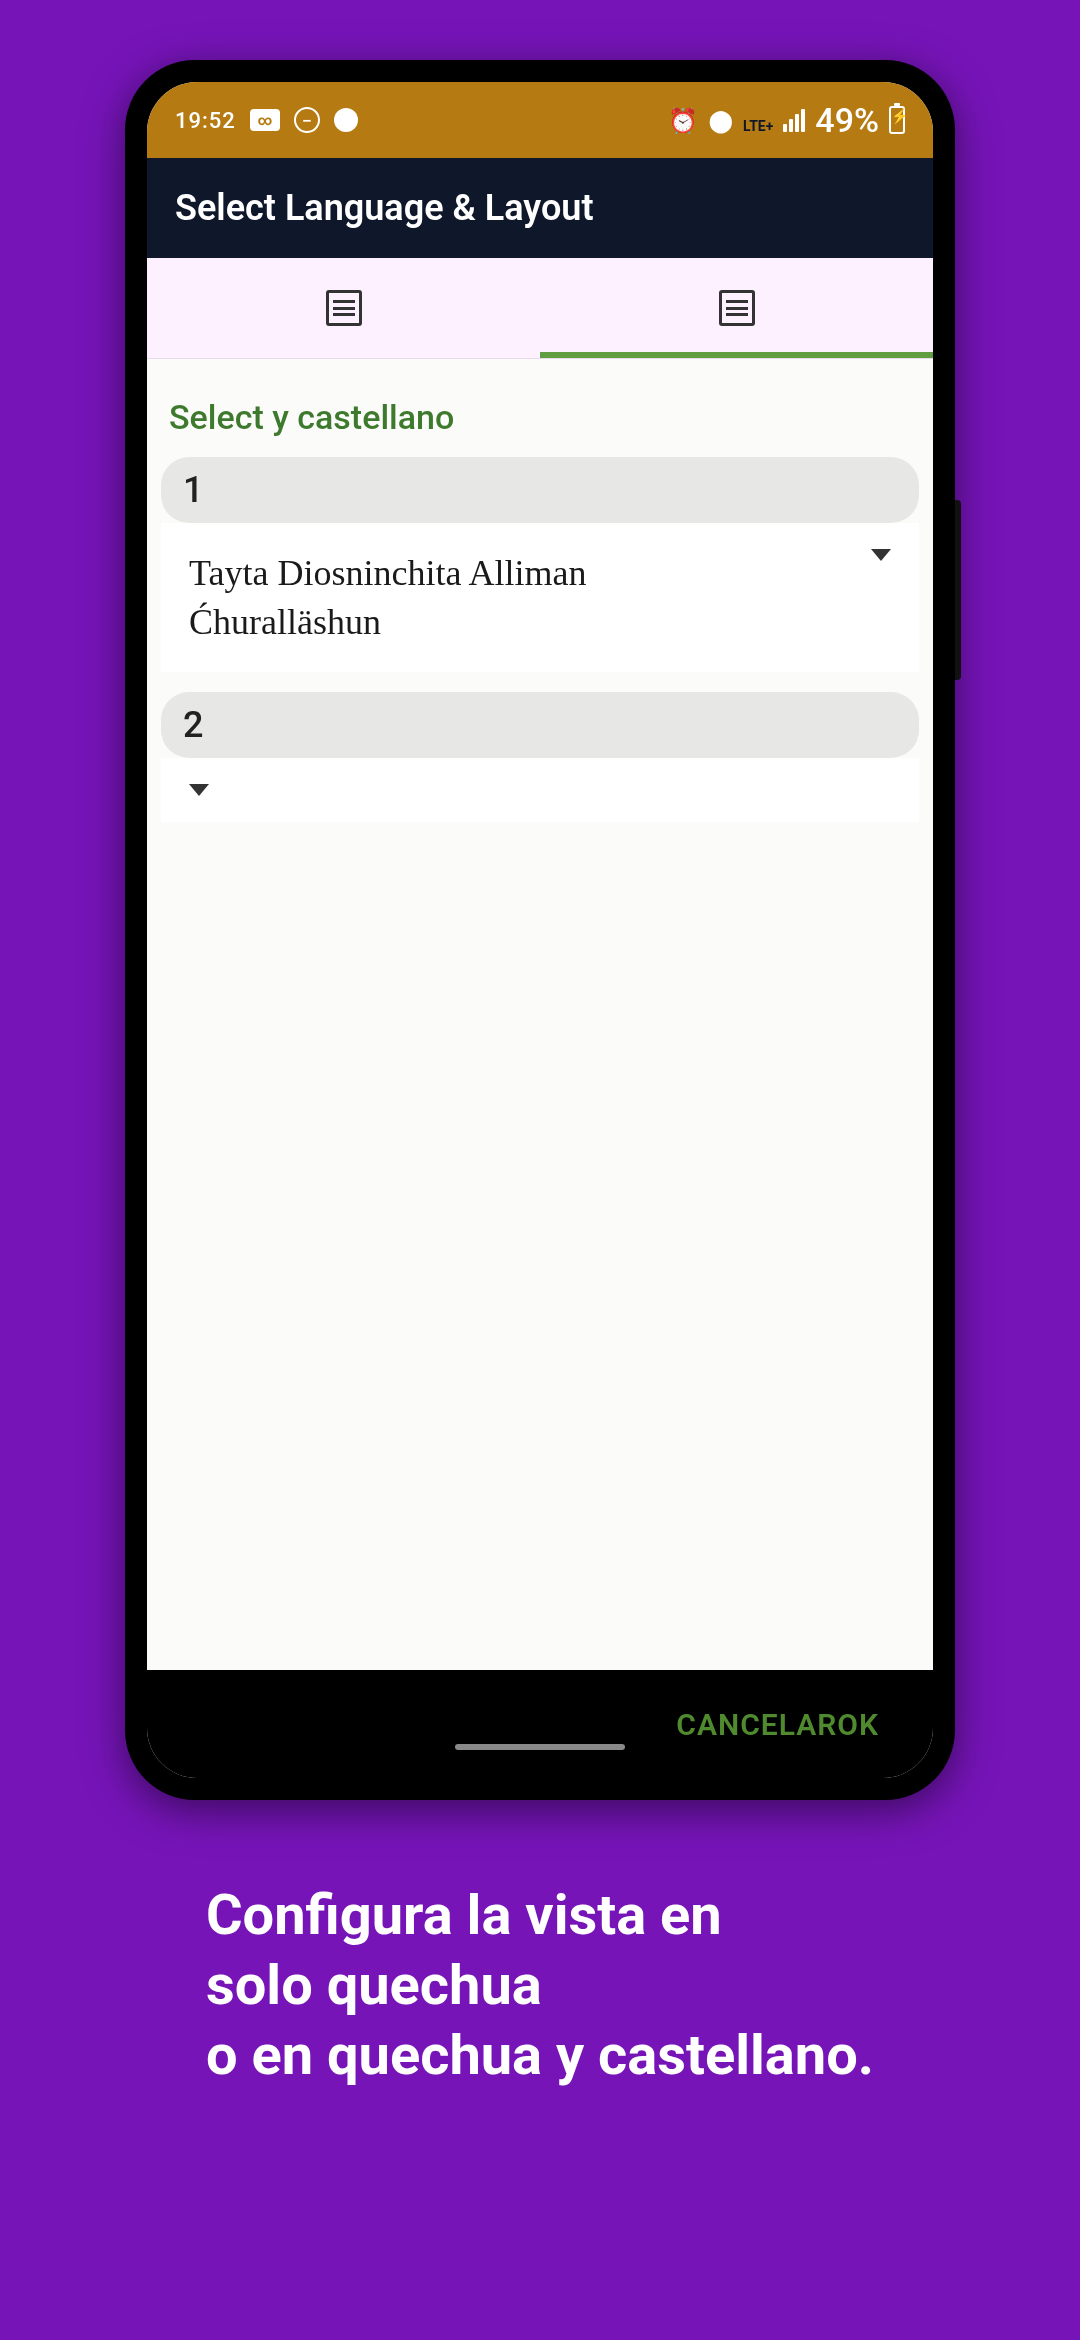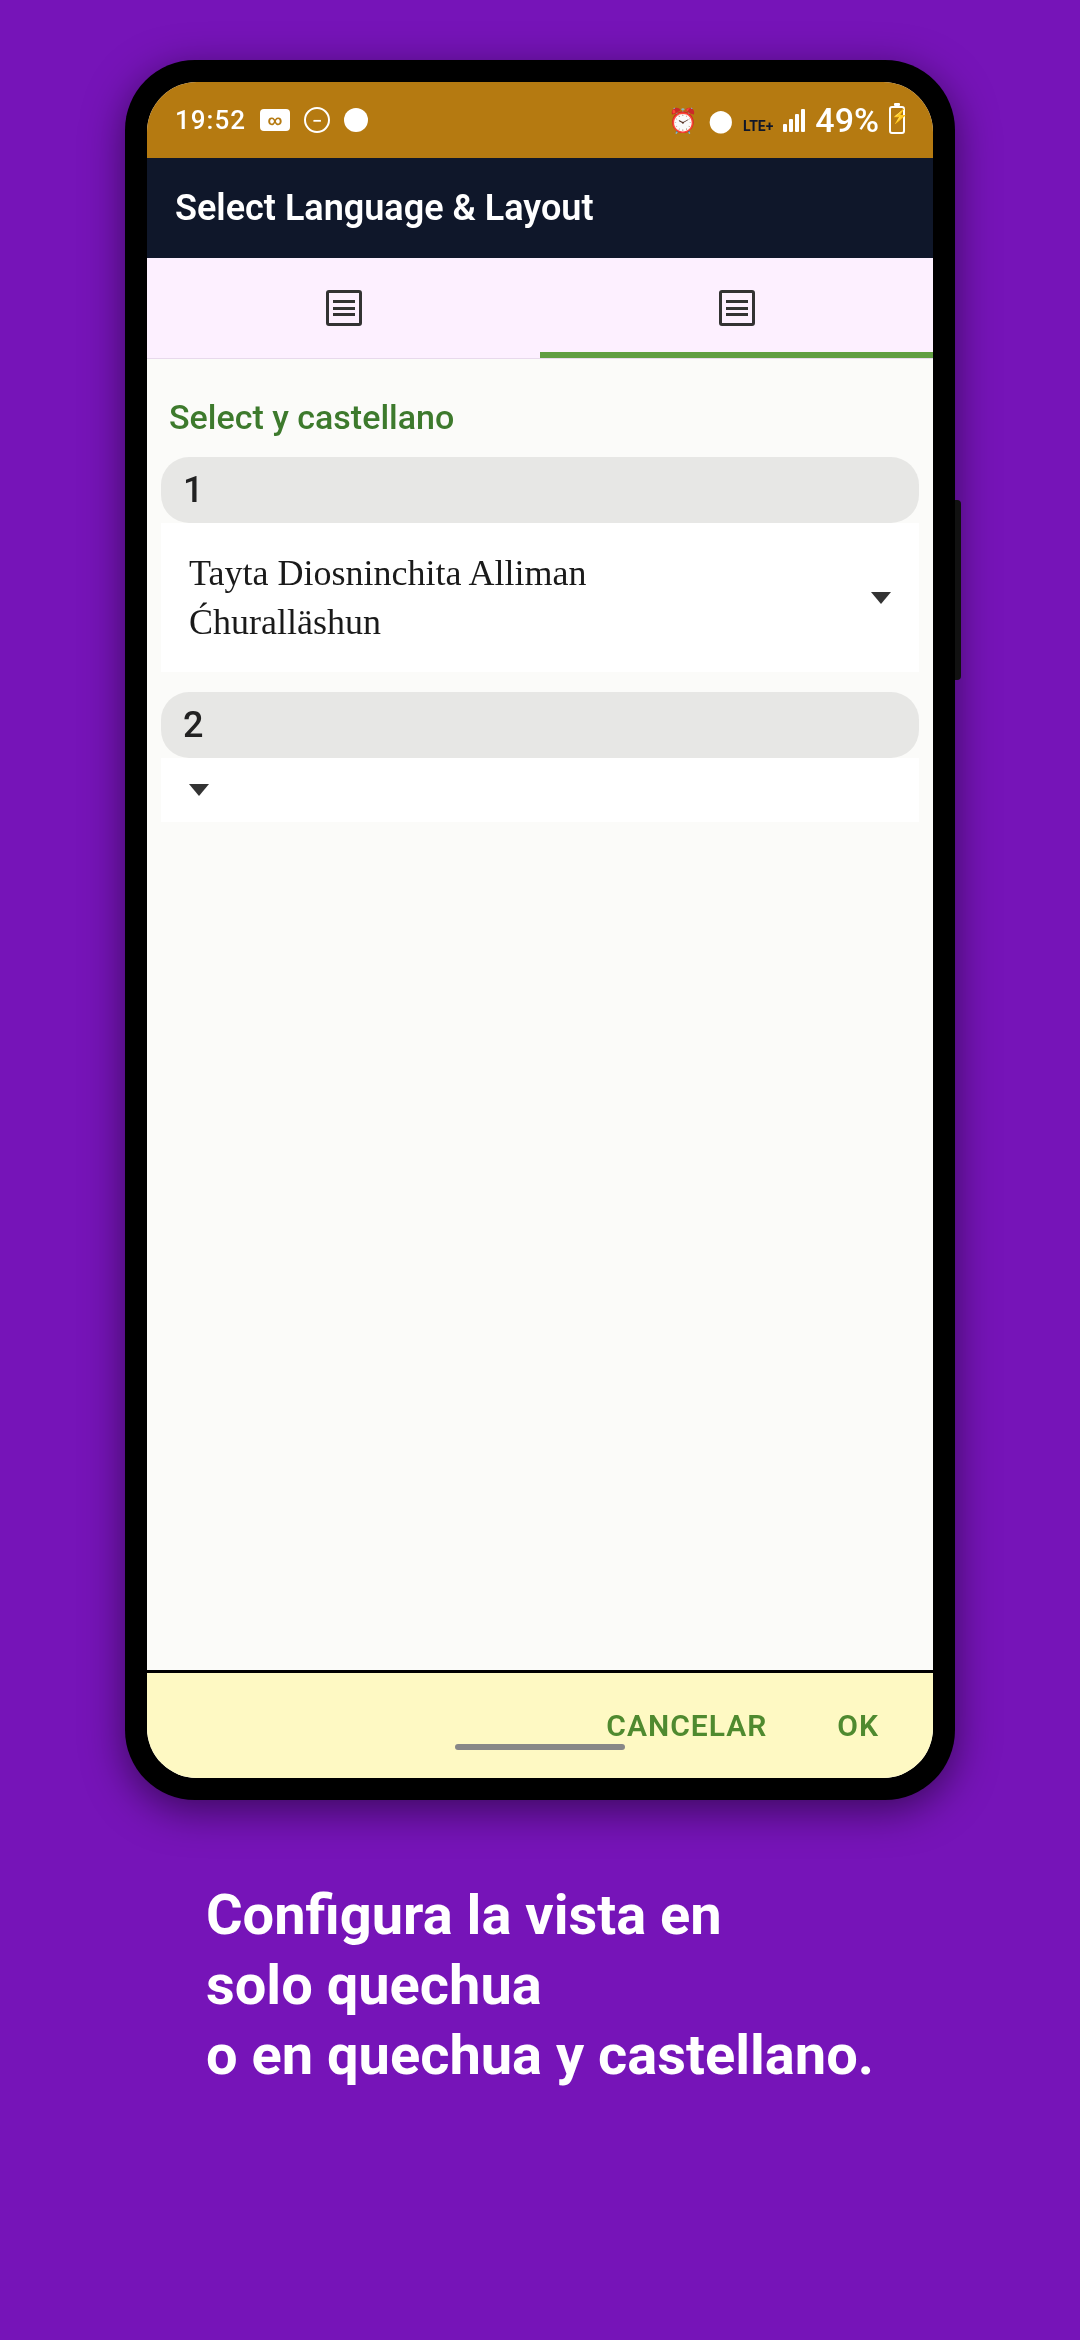--- a/index.html
+++ b/index.html
@@ -57,21 +57,21 @@
   font-size: 26px;
   font-weight: 500;
 }
 
 .status-left {
   display: flex;
   align-items: center;
   gap: 14px;
 }
 
-.status-time { font-size: 26px; letter-spacing: 1px; }
+.status-time { font-size: 22px; letter-spacing: 1px; }
 
 .status-icon-box {
   width: 30px;
   height: 22px;
   background: #fff;
   border-radius: 4px;
   display: inline-flex;
   align-items: center;
   justify-content: center;
   color: #b57a11;
@@ -224,21 +224,21 @@
   background: #e7e7e5;
   border-radius: 28px;
   padding: 12px 22px;
   font-size: 36px;
   font-weight: 500;
   color: #222;
 }
 
 .dropdown {
   display: flex;
-  align-items: center;
+  align-items: flex-start;
   justify-content: space-between;
   padding: 26px 28px;
   background: #fff;
   margin-bottom: 20px;
   gap: 40px;
 }
 
 .dropdown-text {
   font-size: 36px;
   color: #1a1a1a;
@@ -248,28 +248,27 @@
 }
 
 .dropdown-caret {
   width: 0; height: 0;
   border-left: 10px solid transparent;
   border-right: 10px solid transparent;
   border-top: 12px solid #333;
 }
 
 .footer {
-  background: #fef9c3;
+  background: #000000;
   height: 108px;
   display: flex;
   align-items: center;
   justify-content: flex-end;
-  gap: 70px;
   padding-right: 54px;
-  border-top: 3px solid #000000;
+  border-top: 1px solid #000000;
 }
 
 .footer-btn {
   color: #4f8a2f;
   font-size: 30px;
   font-weight: 600;
   letter-spacing: 1px;
 }
 
 .nav-handle {

